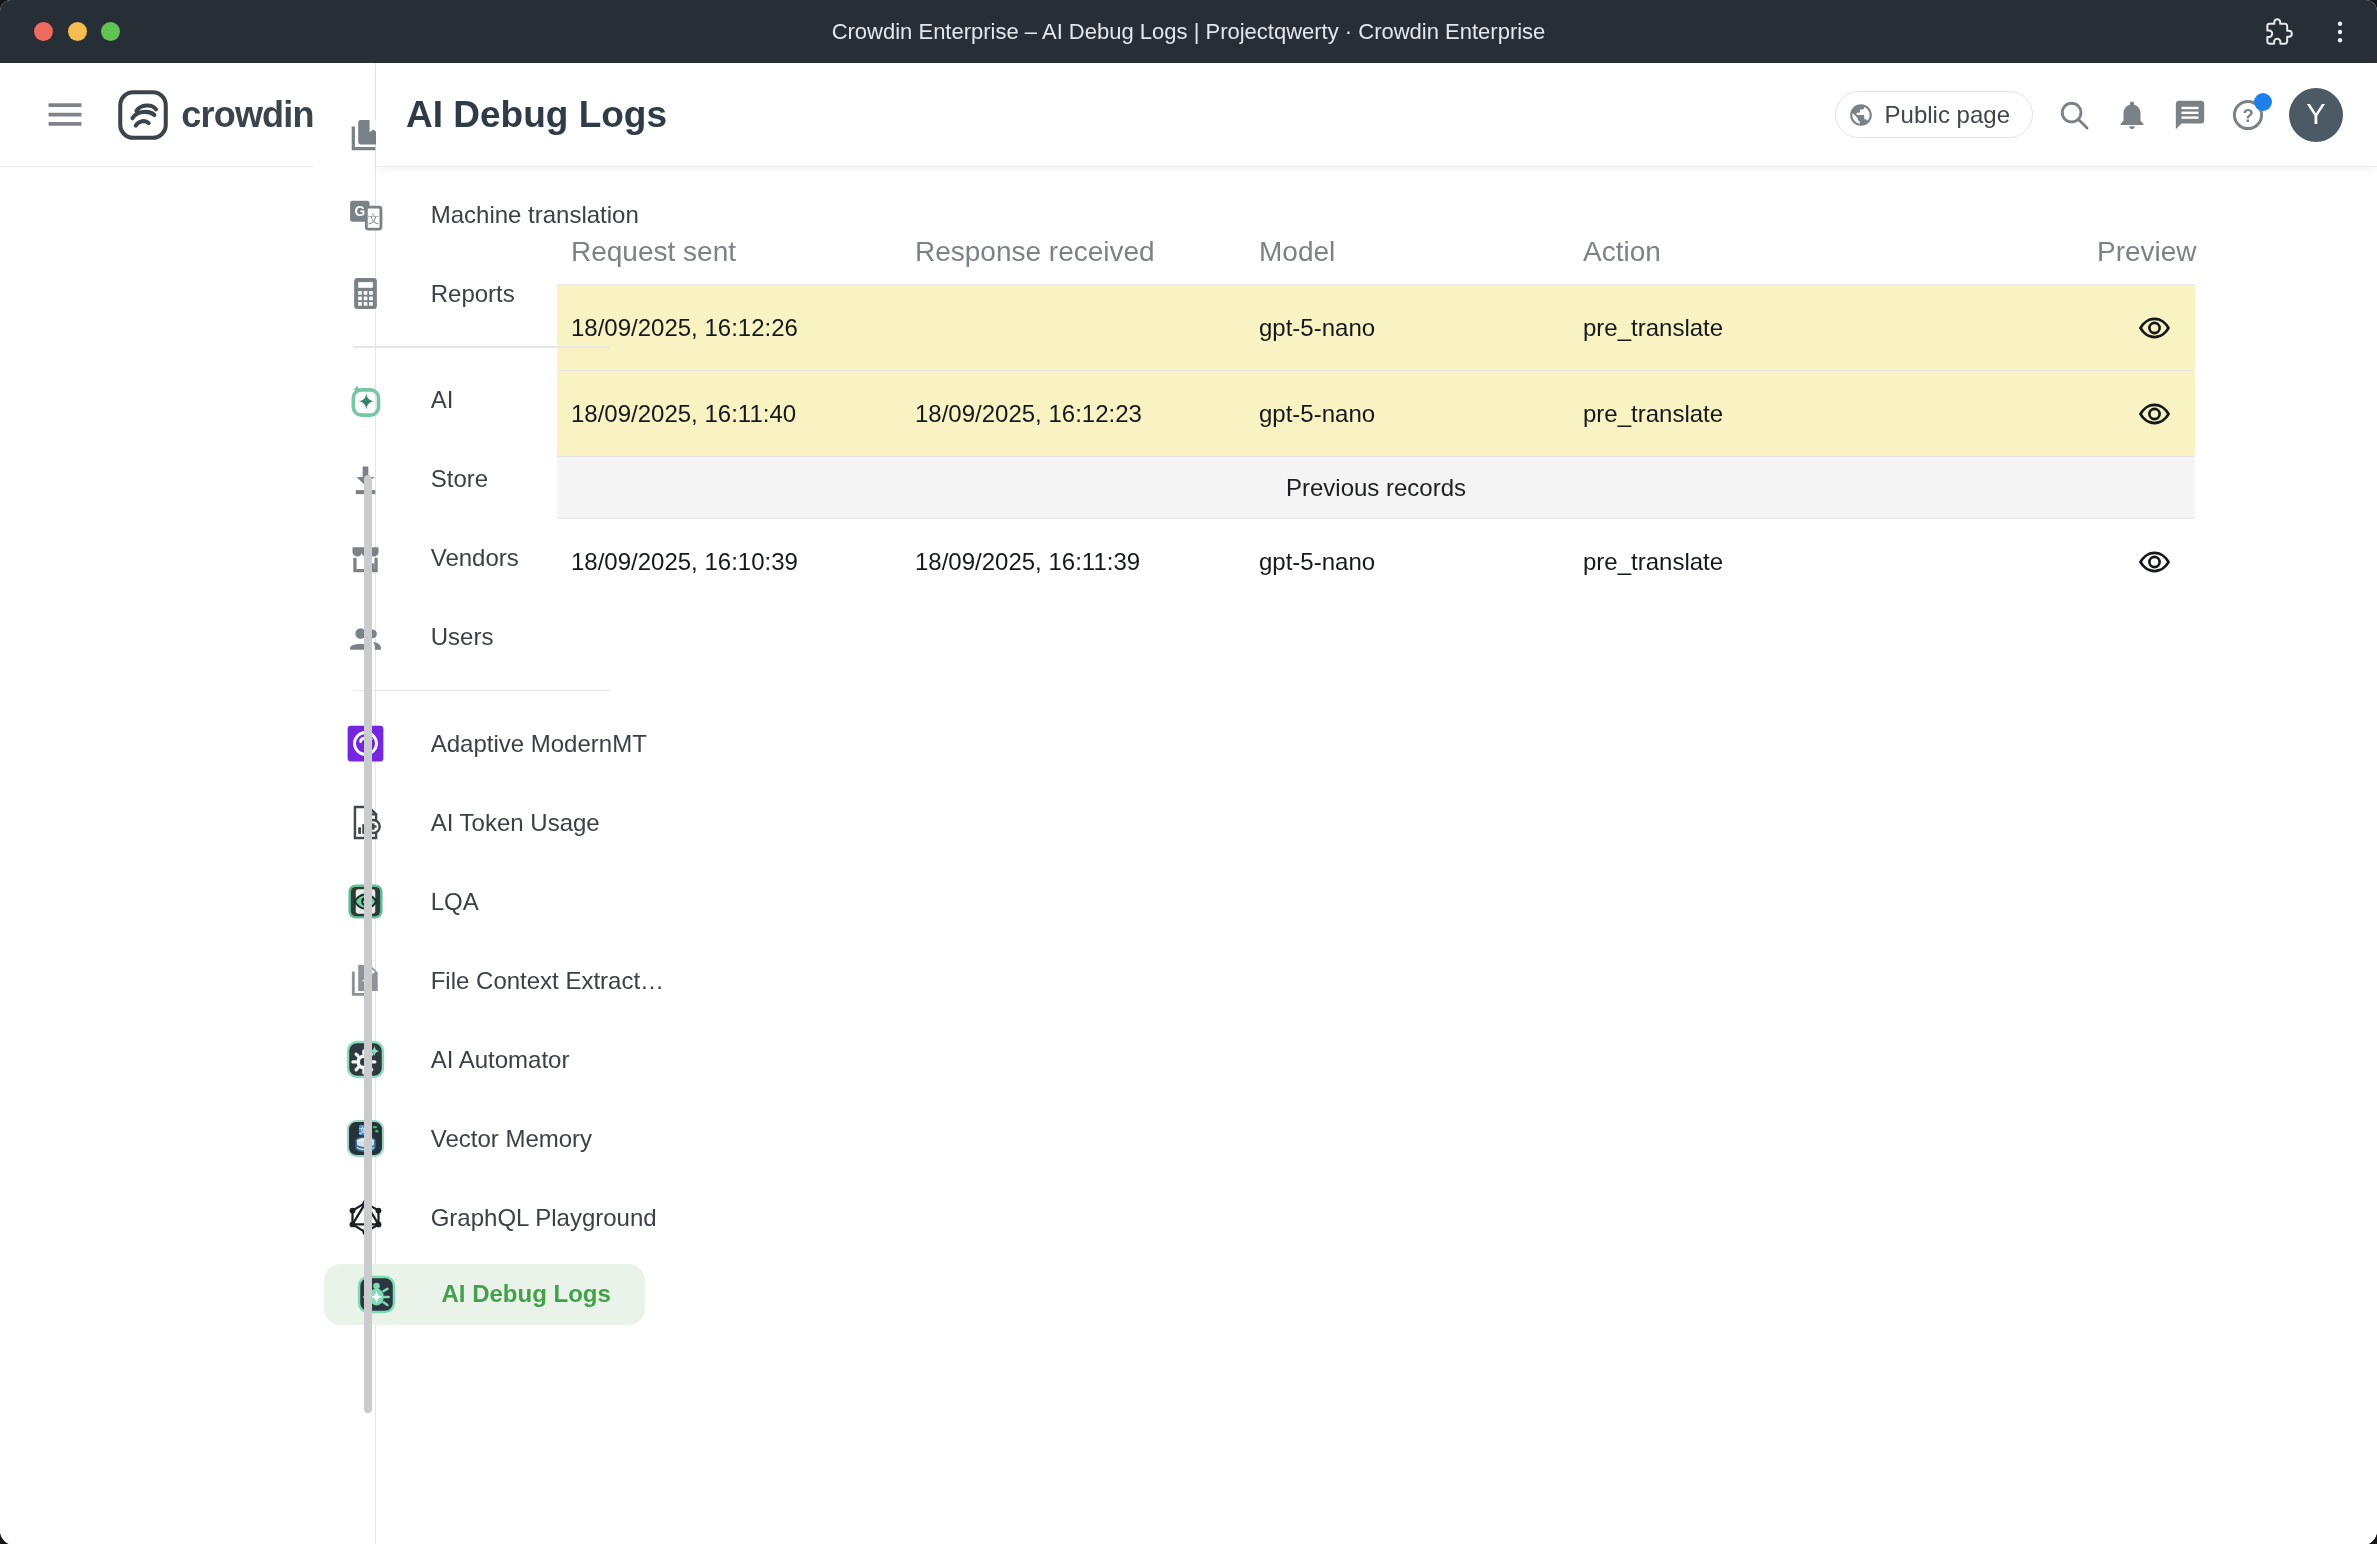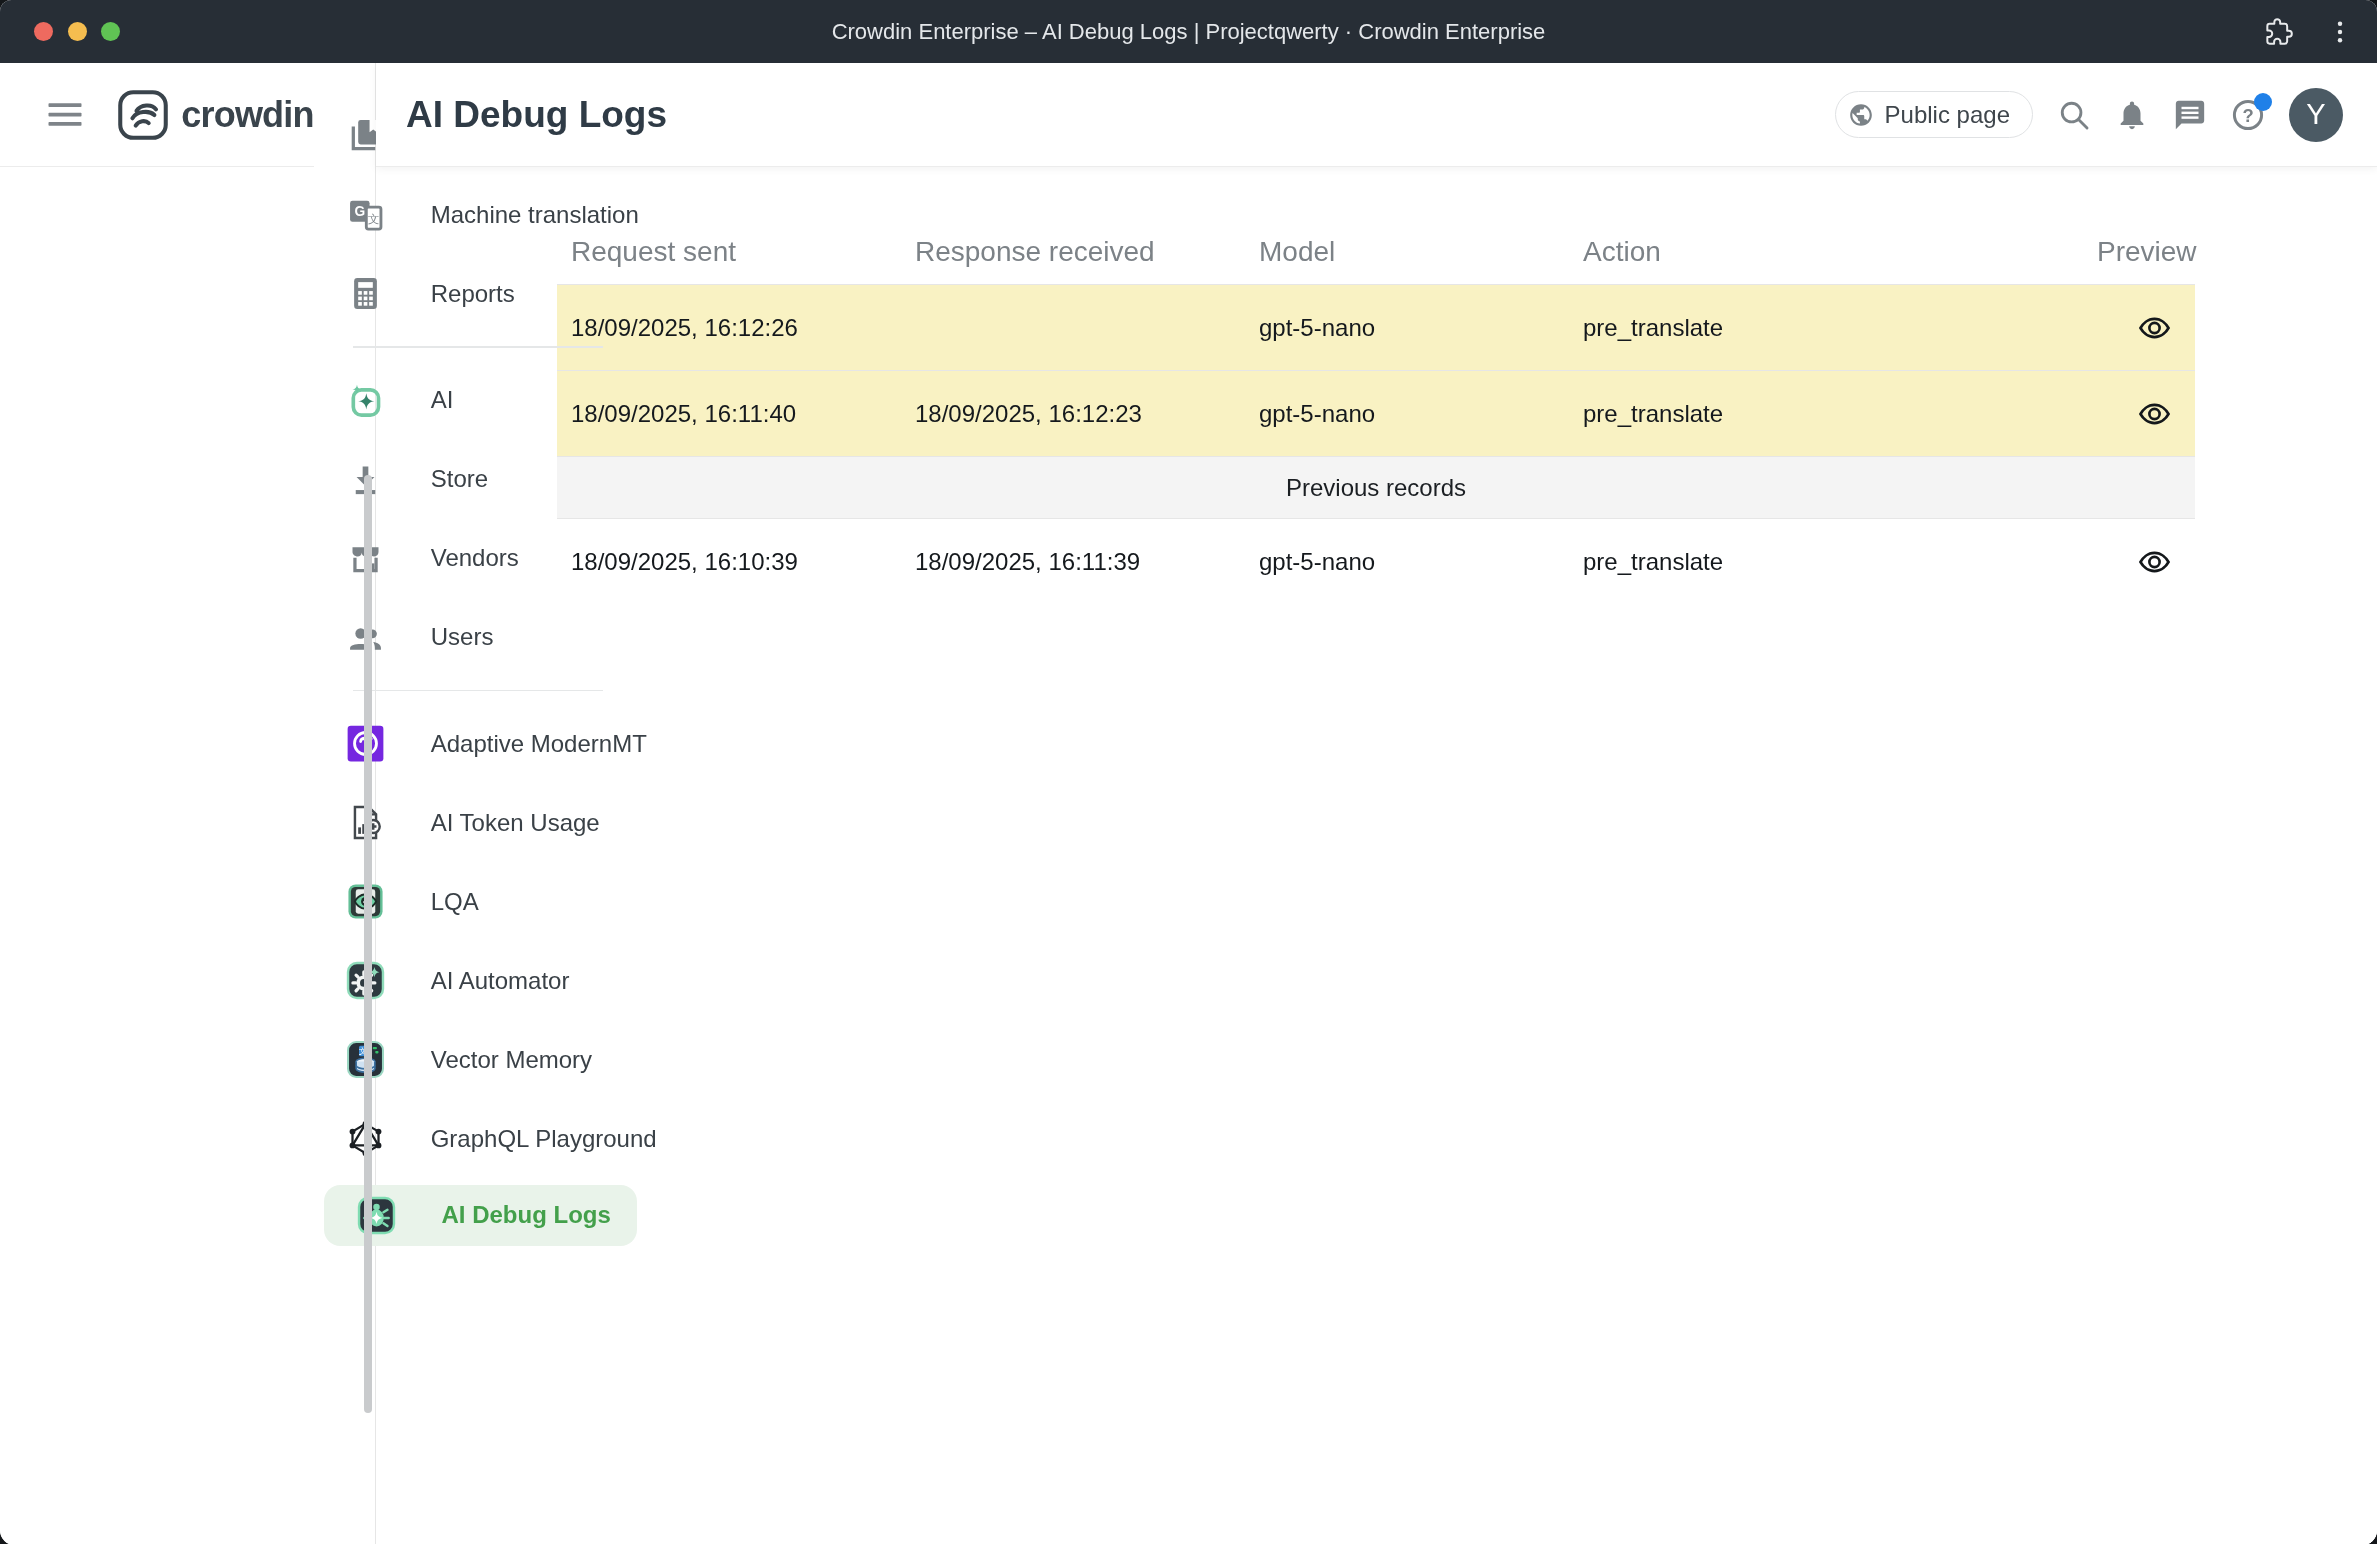--- a/index.html
+++ b/index.html
@@ -263,20 +263,31 @@
                 <path d="M24 15c7 0 12 6 13 9-1 3-6 9-13 9s-12-6-13-9c1-3 6-9 13-9z" fill="#6ecfa4" stroke="#1d2b27" stroke-width="2.5"></path>
                 <circle cx="24" cy="24" r="5.5" fill="#1d2b27"></circle>
                 <path d="M21.5 24l2 2 3.5-3.5" stroke="#fff" stroke-width="2" fill="none"></path>
               </svg>
             </span>
             <span class="nav-label">LQA</span>
           </div>
           <div class="nav-item">
             <span class="nav-icon">
               <svg viewBox="0 0 48 48">
+                <path d="M9 13v28h21" fill="none" stroke="#8d9398" stroke-width="3.5"></path>
+                <path d="M15 5h15l9 9v23H15z" fill="#8d9398"></path>
+                <path d="M26 17c.8 4.5 2.4 6.2 7 7-4.6.8-6.2 2.5-7 7-.8-4.5-2.4-6.2-7-7 4.6-.8 6.2-2.5 7-7z" fill="#fff"></path>
+                <path d="M33 9.5c.4 2.4 1.3 3.3 3.7 3.7-2.4.4-3.3 1.3-3.7 3.7-.4-2.4-1.3-3.3-3.7-3.7 2.4-.4 3.3-1.3 3.7-3.7z" fill="#fff"></path>
+              </svg>
+            </span>
+            <span class="nav-label">File Context Extract…</span>
+          </div>
+          <div class="nav-item">
+            <span class="nav-icon">
+              <svg viewBox="0 0 48 48">
                 <rect x="2.5" y="2.5" width="43" height="43" rx="11" fill="#2e3a40" stroke="#8fdcba" stroke-width="3"></rect>
                 <g stroke="#f2f5f4" fill="none">
                   <circle cx="22" cy="27" r="7" stroke-width="4.5"></circle>
                   <g stroke-width="4" stroke-linecap="round">
                     <path d="M22 17v-3.5M22 40.5V37M12 27H8.5M35.5 27H32M14.9 19.9l-2.5-2.5M31.6 36.6l-2.5-2.5M14.9 34.1l-2.5 2.5M31.6 17.4l-2.5 2.5"></path>
                   </g>
                 </g>
                 <path d="M35 7.5c.7 4 2.2 5.6 6.2 6.3-4 .7-5.5 2.2-6.2 6.2-.7-4-2.2-5.5-6.2-6.2 4-.7 5.5-2.3 6.2-6.3z" fill="#8fdcba"></path>
               </svg>
             </span>

